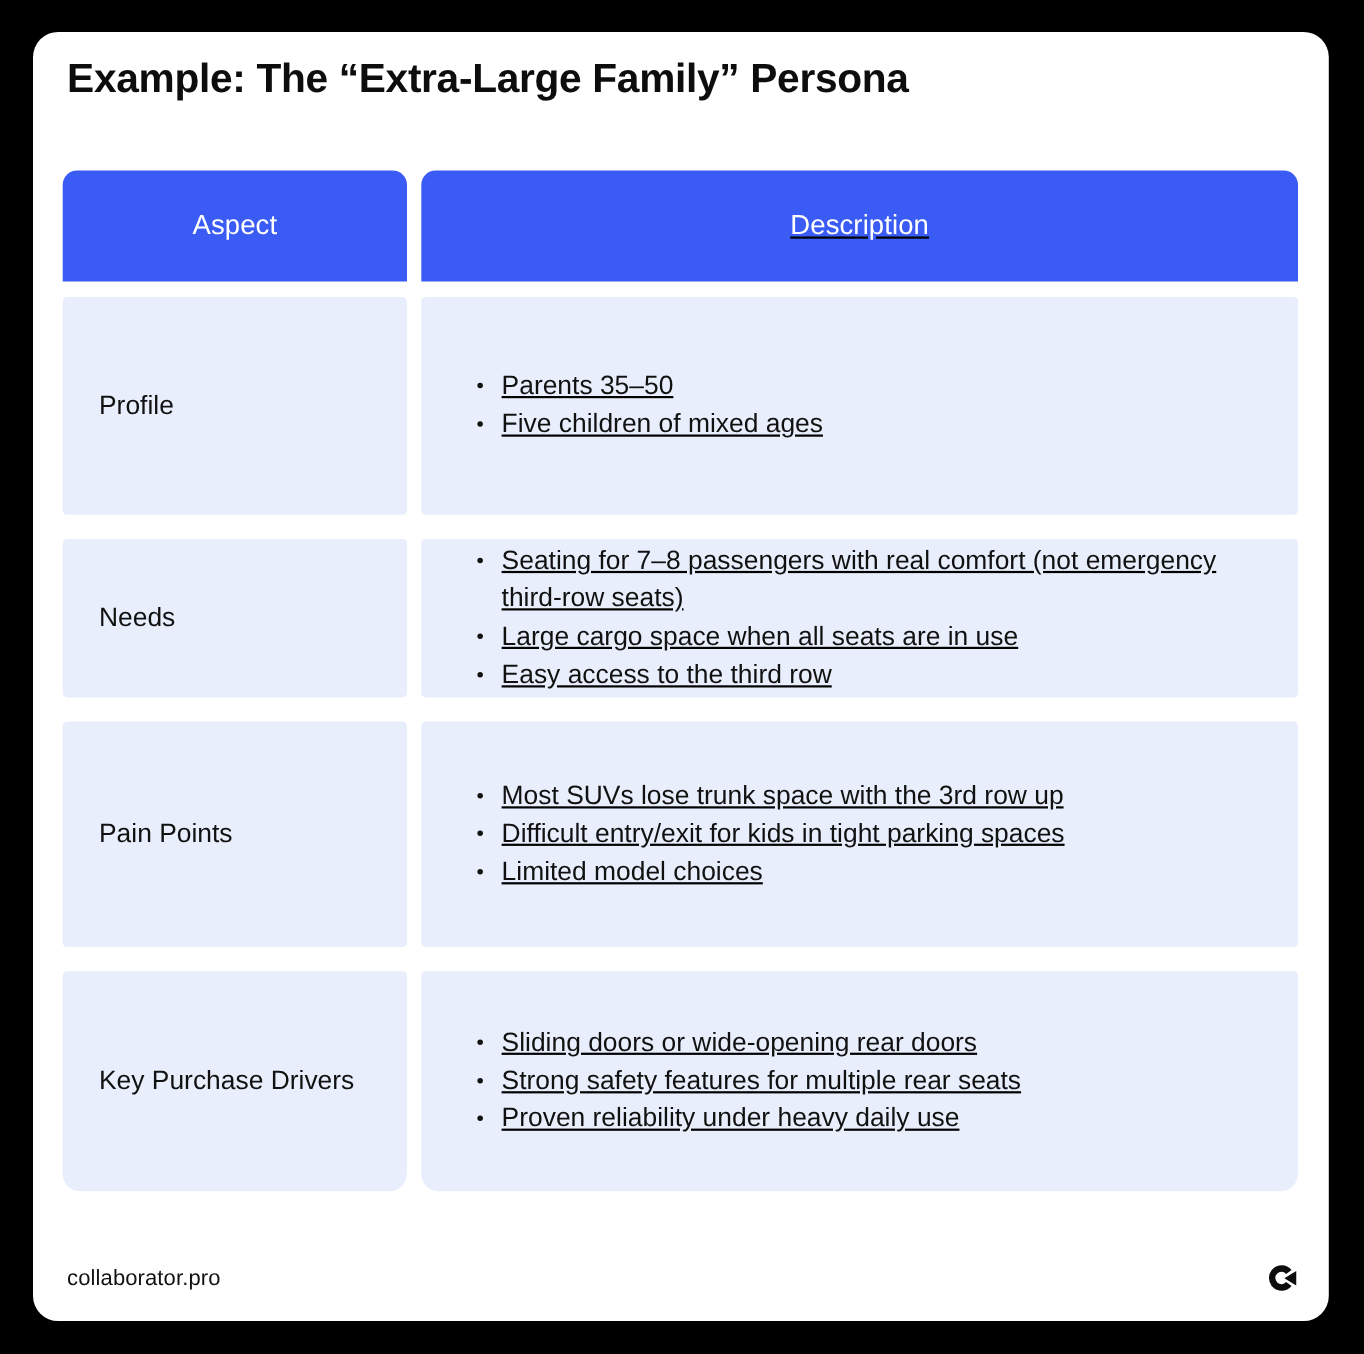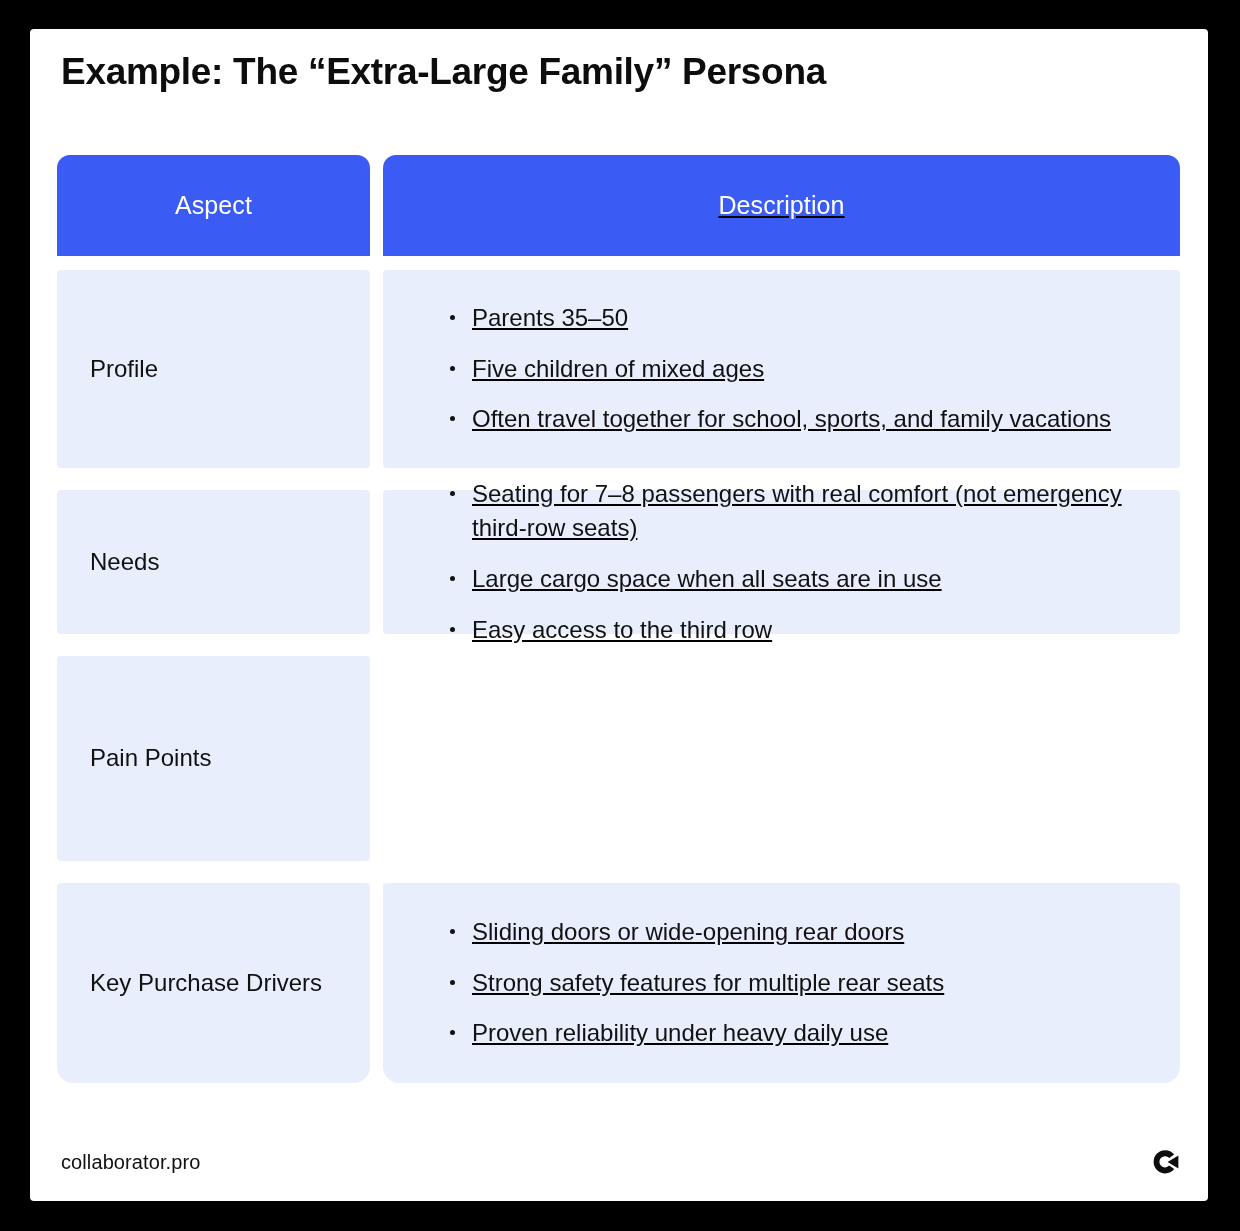--- a/index.html
+++ b/index.html
@@ -22,21 +22,21 @@
   }
 
   
   .card {
     position: absolute;
     left: 30px;
     top: 29px;
     width: 1178px;
     height: 1172px;
     background: #ffffff;
-    border-radius: 4px;
+    border-radius: 23px;
     box-sizing: border-box;
     overflow: hidden;
   }
 
   .page-title {
     position: absolute;
     left: 31px;
     top: 22px;
     font-size: 37px;
     font-weight: 700;
@@ -118,21 +118,21 @@
     padding: 0;
     width: 100%;
   }
   ul.bullets li {
     position: relative;
     font-size: 24px;
     color: #111111;
     line-height: 1.44;
     padding-left: 27px;
     padding-right: 20px;
-    margin: 16px;
+    margin: 0;
   }
   ul.bullets li::before {
     content: "";
     position: absolute;
     left: 5px;
     top: 14px;
     width: 5px;
     height: 5px;
     border-radius: 50%;
     background: #111111;
@@ -186,41 +186,47 @@
       </div>
 
       <div class="trow body-row row-0">
         <div class="cell-aspect">
           <span class="aspect-label">Profile</span>
         </div>
         <div class="cell-desc">
           <ul class="bullets">
             <li>Parents 35–50</li>
             <li>Five children of mixed ages</li>
-            <li>Often travel together for school, sports, and family vacations</li>
           </ul>
         </div>
       </div>
 
       <div class="trow body-row row-1">
         <div class="cell-aspect">
           <span class="aspect-label">Needs</span>
         </div>
         <div class="cell-desc">
           <ul class="bullets">
             <li>Seating for 7–8 passengers with real comfort (not emergency third-row seats)</li>
             <li>Large cargo space when all seats are in use</li>
             <li>Easy access to the third row</li>
           </ul>
         </div>
       </div>
 
       <div class="trow body-row row-2">
         <div class="cell-aspect">
           <span class="aspect-label">Pain Points</span>
+        </div>
+        <div class="cell-desc">
+          <ul class="bullets">
+            <li>Most SUVs lose trunk space with the 3rd row up</li>
+            <li>Difficult entry/exit for kids in tight parking spaces</li>
+            <li>Limited model choices</li>
+          </ul>
         </div>
       </div>
 
       <div class="trow body-row row-3">
         <div class="cell-aspect">
           <span class="aspect-label">Key Purchase Drivers</span>
         </div>
         <div class="cell-desc">
           <ul class="bullets">
             <li>Sliding doors or wide-opening rear doors</li>

